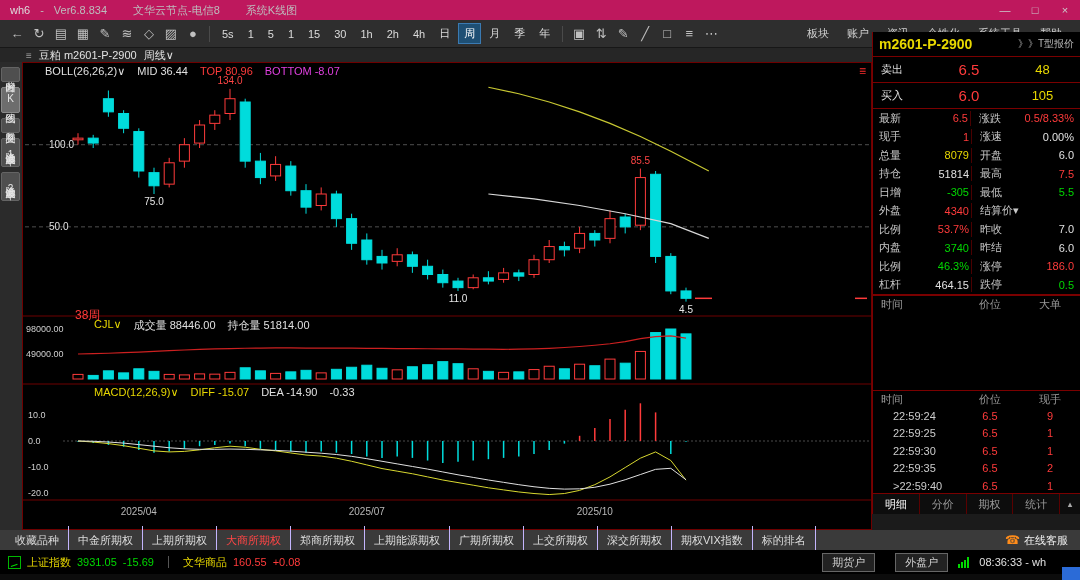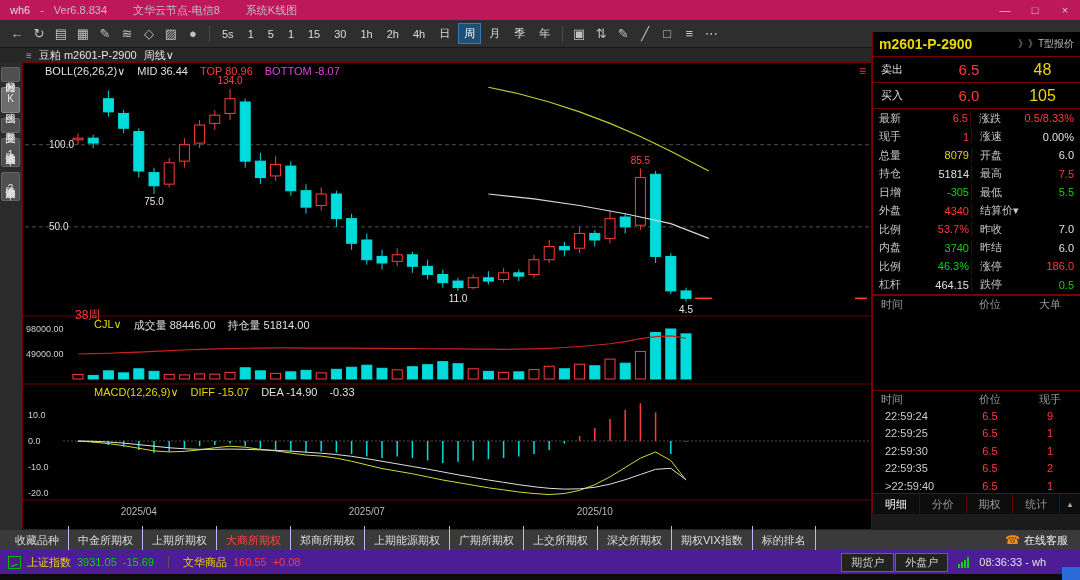--- a/index.html
+++ b/index.html
@@ -56,52 +56,52 @@
   
   .right-panel{position:absolute;top:32px;left:872px;width:208px;height:482px;background:#000;
                border-left:1px solid #7a0000;box-sizing:border-box;font-size:11px;}
   .rp-header{height:24px;display:flex;align-items:center;justify-content:space-between;padding:0 6px;}
   .rp-symbol{color:#e8d800;font-size:14px;font-weight:bold;}
   .rp-tquote{color:#bbb;font-size:10px;}
   .bidask{border-top:1px solid #7a0000;}
   .ba-row{height:25px;display:flex;align-items:center;border-bottom:1px solid #7a0000;}
   .ba-label{width:52px;padding-left:8px;color:#ddd;}
   .ba-price{width:72px;text-align:center;font-size:15px;color:#ff3b3b;}
-  .ba-qty{flex:1;text-align:center;font-size:16px;color:#e8d800;}
+  .ba-qty{flex:1;text-align:center;font-size:13px;color:#e8d800;}
   .quote-grid{border-bottom:1px solid #7a0000;}
   .q-row{display:flex;align-items:center;height:18.5px;padding:0 6px;}
   .q-l{width:34px;color:#c8c8c8;white-space:nowrap;}
   .q-v1{width:56px;text-align:right;}
   .q-l2{width:46px;padding-left:8px;margin-left:2px;border-left:1px solid #4a0000;color:#c8c8c8;white-space:nowrap;}
   .q-v2{flex:1;text-align:right;white-space:nowrap;}
   .col-headers{display:flex;height:16px;align-items:center;border-top:1px solid #7a0000;color:#999;}
   .col-h:nth-child(1){width:42%;padding-left:8px;box-sizing:border-box;}
   .col-h:nth-child(2){width:29%;text-align:center;}
   .col-h:nth-child(3){width:29%;text-align:center;}
   .bo-space{height:78px;}
   .tape-row{display:flex;align-items:center;height:17.5px;}
-  .t-time{width:42%;padding-left:12px;box-sizing:border-box;color:#ccc;}
+  .t-time{width:42%;padding-left:20px;box-sizing:border-box;color:#ccc;}
   .t-price{width:29%;text-align:center;color:#ff3b3b;}
   .t-qty{width:29%;text-align:center;color:#ff3b3b;}
   .rp-tabs{position:absolute;bottom:0;left:0;width:100%;height:20px;display:flex;align-items:stretch;
            border-top:1px solid #7a0000;background:#0d0d0d;}
   .rp-tab{flex:1;display:flex;align-items:center;justify-content:center;color:#999;border-right:1px solid #5a0000;}
   .rp-tab.active{color:#fff;}
   .rp-tab-arrow{width:20px;display:flex;align-items:center;justify-content:center;color:#aaa;font-size:9px;}
 
   
   .market-tabs{position:absolute;top:530px;left:0;width:1080px;height:20px;background:#3a3a3a;
                display:flex;align-items:center;padding-left:6px;box-sizing:border-box;color:#ddd;}
   .mtab{padding:4px 9px;border-right:1px solid #c4b5fd;line-height:20px;}
   .mtab.active{color:#ff4545;box-shadow:inset 0 -2px 0 #ff4545;}
   .service{margin-left:auto;margin-right:12px;display:flex;align-items:center;gap:4px;color:#f0f0f0;}
   .service-icon{color:#ff8c1a;font-size:12px;}
 
   
-  .statusbar{position:absolute;top:550px;left:0;width:1080px;height:24px;background:#4c1d95;
+  .statusbar{position:absolute;top:550px;left:0;width:1080px;height:24px;background:#000000;
              display:flex;align-items:center;padding:0 8px;box-sizing:border-box;gap:6px;}
   .chart-mini-icon{width:11px;height:11px;border:1px solid #00b800;position:relative;display:inline-block;}
   .chart-mini-icon::after{content:"";position:absolute;left:1px;bottom:2px;width:7px;height:4px;
              border-bottom:1px solid #00d800;transform:rotate(-20deg);}
   .sb-sep{width:1px;height:12px;background:#555;margin:0 8px;}
   .sb-right{margin-left:auto;display:flex;align-items:center;gap:10px;margin-right:26px;}
   .acct-btn{border:1px solid #666;padding:1px 9px;color:#ccc;background:#222;}
   .signal-icon{display:inline-flex;align-items:flex-end;gap:1px;height:11px;}
   .signal-icon i{display:block;width:2px;background:#00d800;}
   .signal-icon i:nth-child(1){height:4px}.signal-icon i:nth-child(2){height:6px}
@@ -156,20 +156,28 @@
     </div>
   <span class="vsep"></span>
   <div class="tb-group">
       <span class="tb-icon">▣</span>
       <span class="tb-icon">⇅</span>
       <span class="tb-icon">✎</span>
       <span class="tb-icon">╱</span>
       <span class="tb-icon">□</span>
       <span class="tb-icon">≡</span>
       <span class="tb-icon">⋯</span>
+    </div>
+  <div class="tb-menu">
+      <span class="menu-item">板块</span>
+      <span class="menu-item">账户</span>
+      <span class="menu-item">资讯</span>
+      <span class="menu-item">个性化</span>
+      <span class="menu-item">系统工具</span>
+      <span class="menu-item">帮助</span>
     </div>
 </div>
 
 <div class="chart-header">
   <span class="ch-icon">≡</span>
   <span>豆粕 m2601-P-2900</span>
   <span>周线∨</span>
 </div>
 
 <div class="sidebar">
@@ -546,21 +554,21 @@
 <div class="statusbar">
   <span class="chart-mini-icon"></span>
   <span class="c-yellow">上证指数</span>
   <span class="c-green">3931.05</span>
   <span class="c-green">-15.69</span>
   <span class="sb-sep"></span>
   <span class="c-yellow">文华商品</span>
   <span class="c-red">160.55</span>
   <span class="c-red">+0.08</span>
   <div class="sb-right">
-    <span style="display:flex;gap:1px">
+    <span style="display:flex;gap:20px">
         <span class="acct-btn">期货户</span>
         <span class="acct-btn">外盘户</span>
       </span>
     <span class="signal-icon">
         <i></i>
         <i></i>
         <i></i>
         <i></i>
       </span>
     <span class="c-white">08:36:33 - wh</span>

